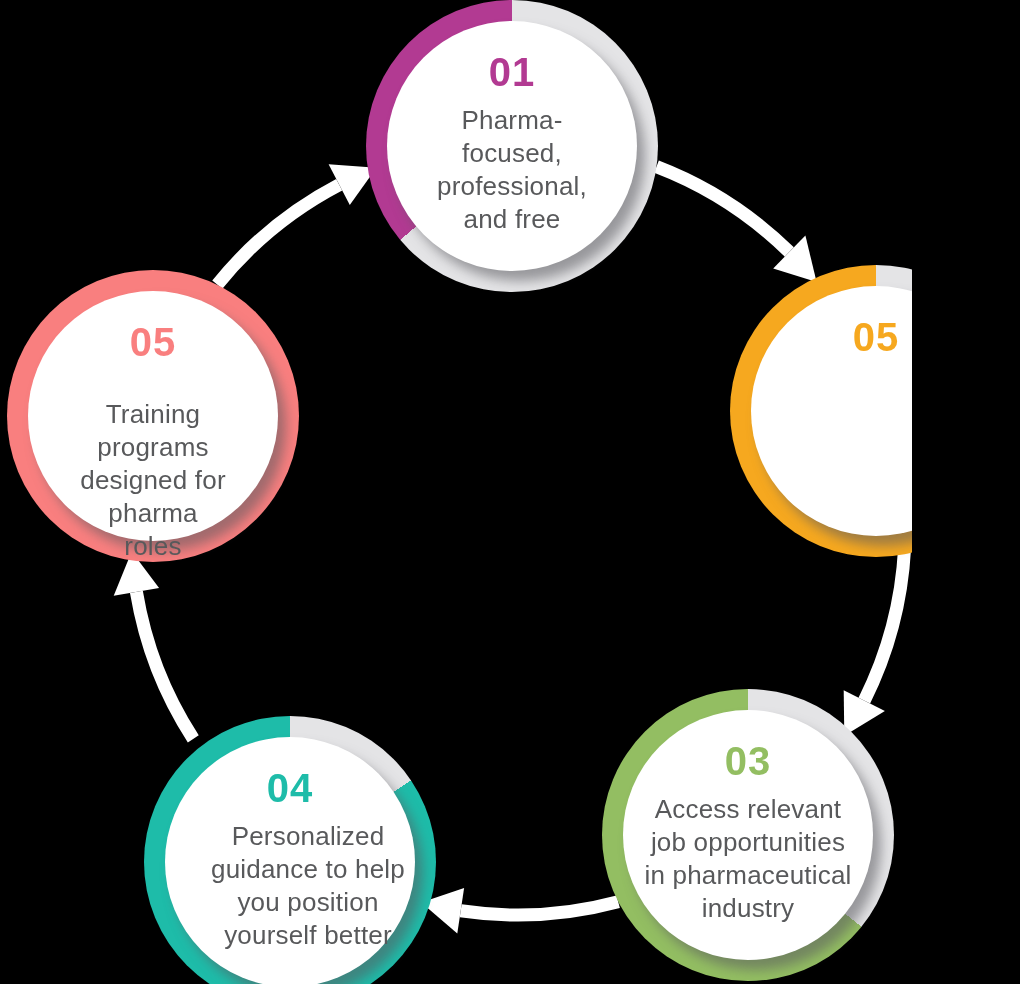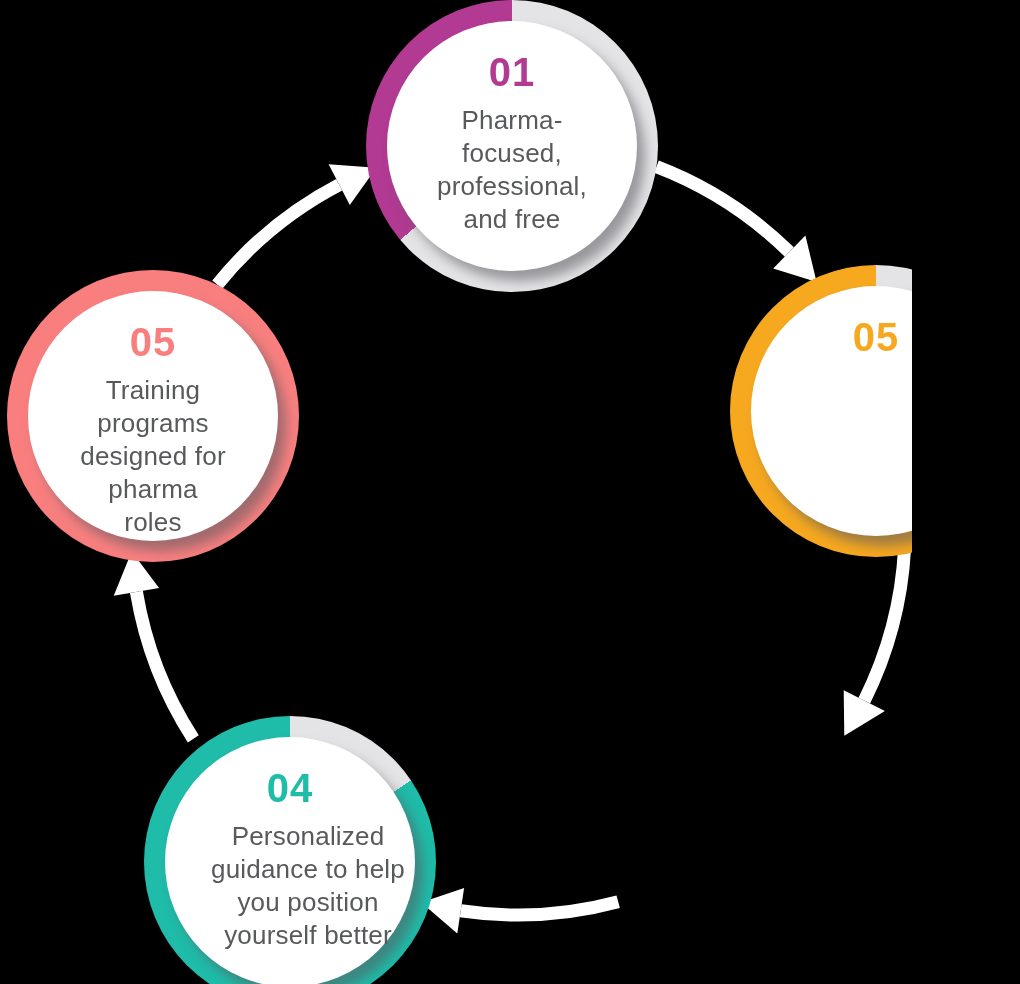--- a/index.html
+++ b/index.html
@@ -73,21 +73,21 @@
   }
   .s1 { left: 366px; top: 0; }
   .s2 { left: 730px; top: 265px; }
   .s3 { left: 602px; top: 689px; }
   .s4 { left: 144px; top: 716px; }
   .s5 { left: 7px;  top: 270px; }
   .s1 .txt { max-width: 200px; }
   .s2 .txt { max-width: 190px; }
   .s3 .txt { max-width: 212px; }
   .s4 .txt { max-width: 218px; margin-left: 36px; }
-  .s5 .txt { max-width: 152px; }
+  .s5 .txt { max-width: 152px; margin-top: 24px; }
 </style>
 </head>
 <body>
 
 <div class="stage" style="--bg: #000000; --track: #E4E4E6; --text: #58595B; --arrow: #FFFFFF;">
 
   <svg class="arrows" width="1020" height="984" viewBox="0 0 1020 984">
     <g>
       <path d="M 217.3 284.6 A 387 387 0 0 1 339.2 184.7"></path>
       <polygon points="328.6,164.3 349.8,205.1 376.4,167.8"></polygon>
@@ -116,20 +116,26 @@
       <div class="txt">Pharma-focused, professional, and free</div>
     </div>
   </div>
 
   <div class="step s2" style="--c: #F6A81F; --start: 160deg;">
     <div class="inner">
       <div class="num">05</div>
     </div>
   </div>
 
+  <div class="step s3" style="--c: #93BE62; --start: 129deg;">
+    <div class="inner">
+      <div class="num">03</div>
+      <div class="txt">Access relevant job opportunities in pharmaceutical industry</div>
+    </div>
+  </div>
 
   <div class="step s4" style="--c: #1EBCA9; --start: 56deg;">
     <div class="inner">
       <div class="num">04</div>
       <div class="txt">Personalized guidance to help you position yourself better</div>
     </div>
   </div>
 
   <div class="step s5" style="--c: #F97F7F; --start: 0deg;">
     <div class="inner">

